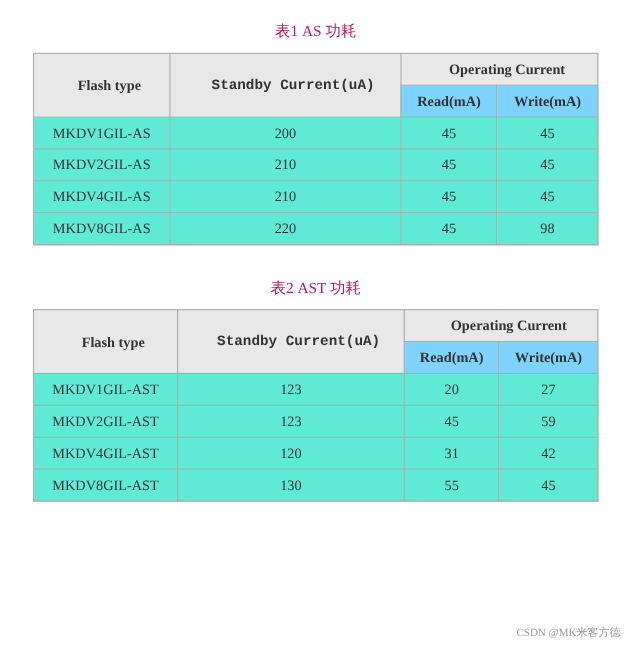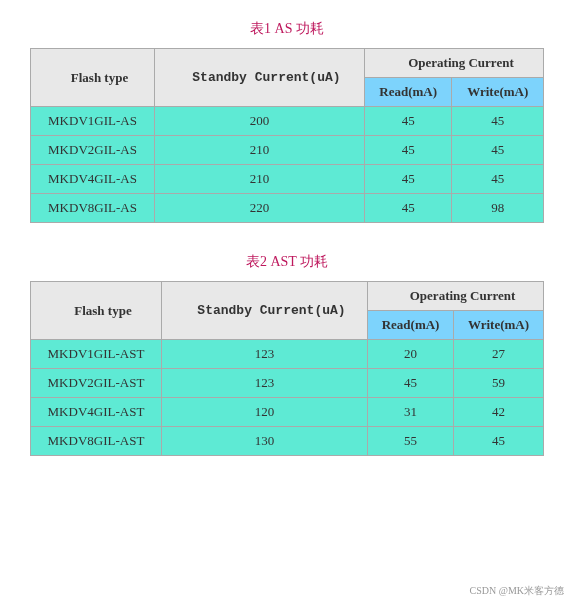--- a/index.html
+++ b/index.html
@@ -49,21 +49,21 @@
       font-family: Liberation Mono, monospace;
     }
     .operating-current-header {
       vertical-align: middle;
     }
     .section-gap {
       margin-top: 20px;
     }
     .watermark {
       position: fixed;
-      bottom: 10px;
+      bottom: 26px;
       right: 10px;
       font-size: 10px;
       color: #999;
     }
   </style>
 </head>
 <body>
 
 <h2 class="table-title">表1   AS 功耗</h2>
 

